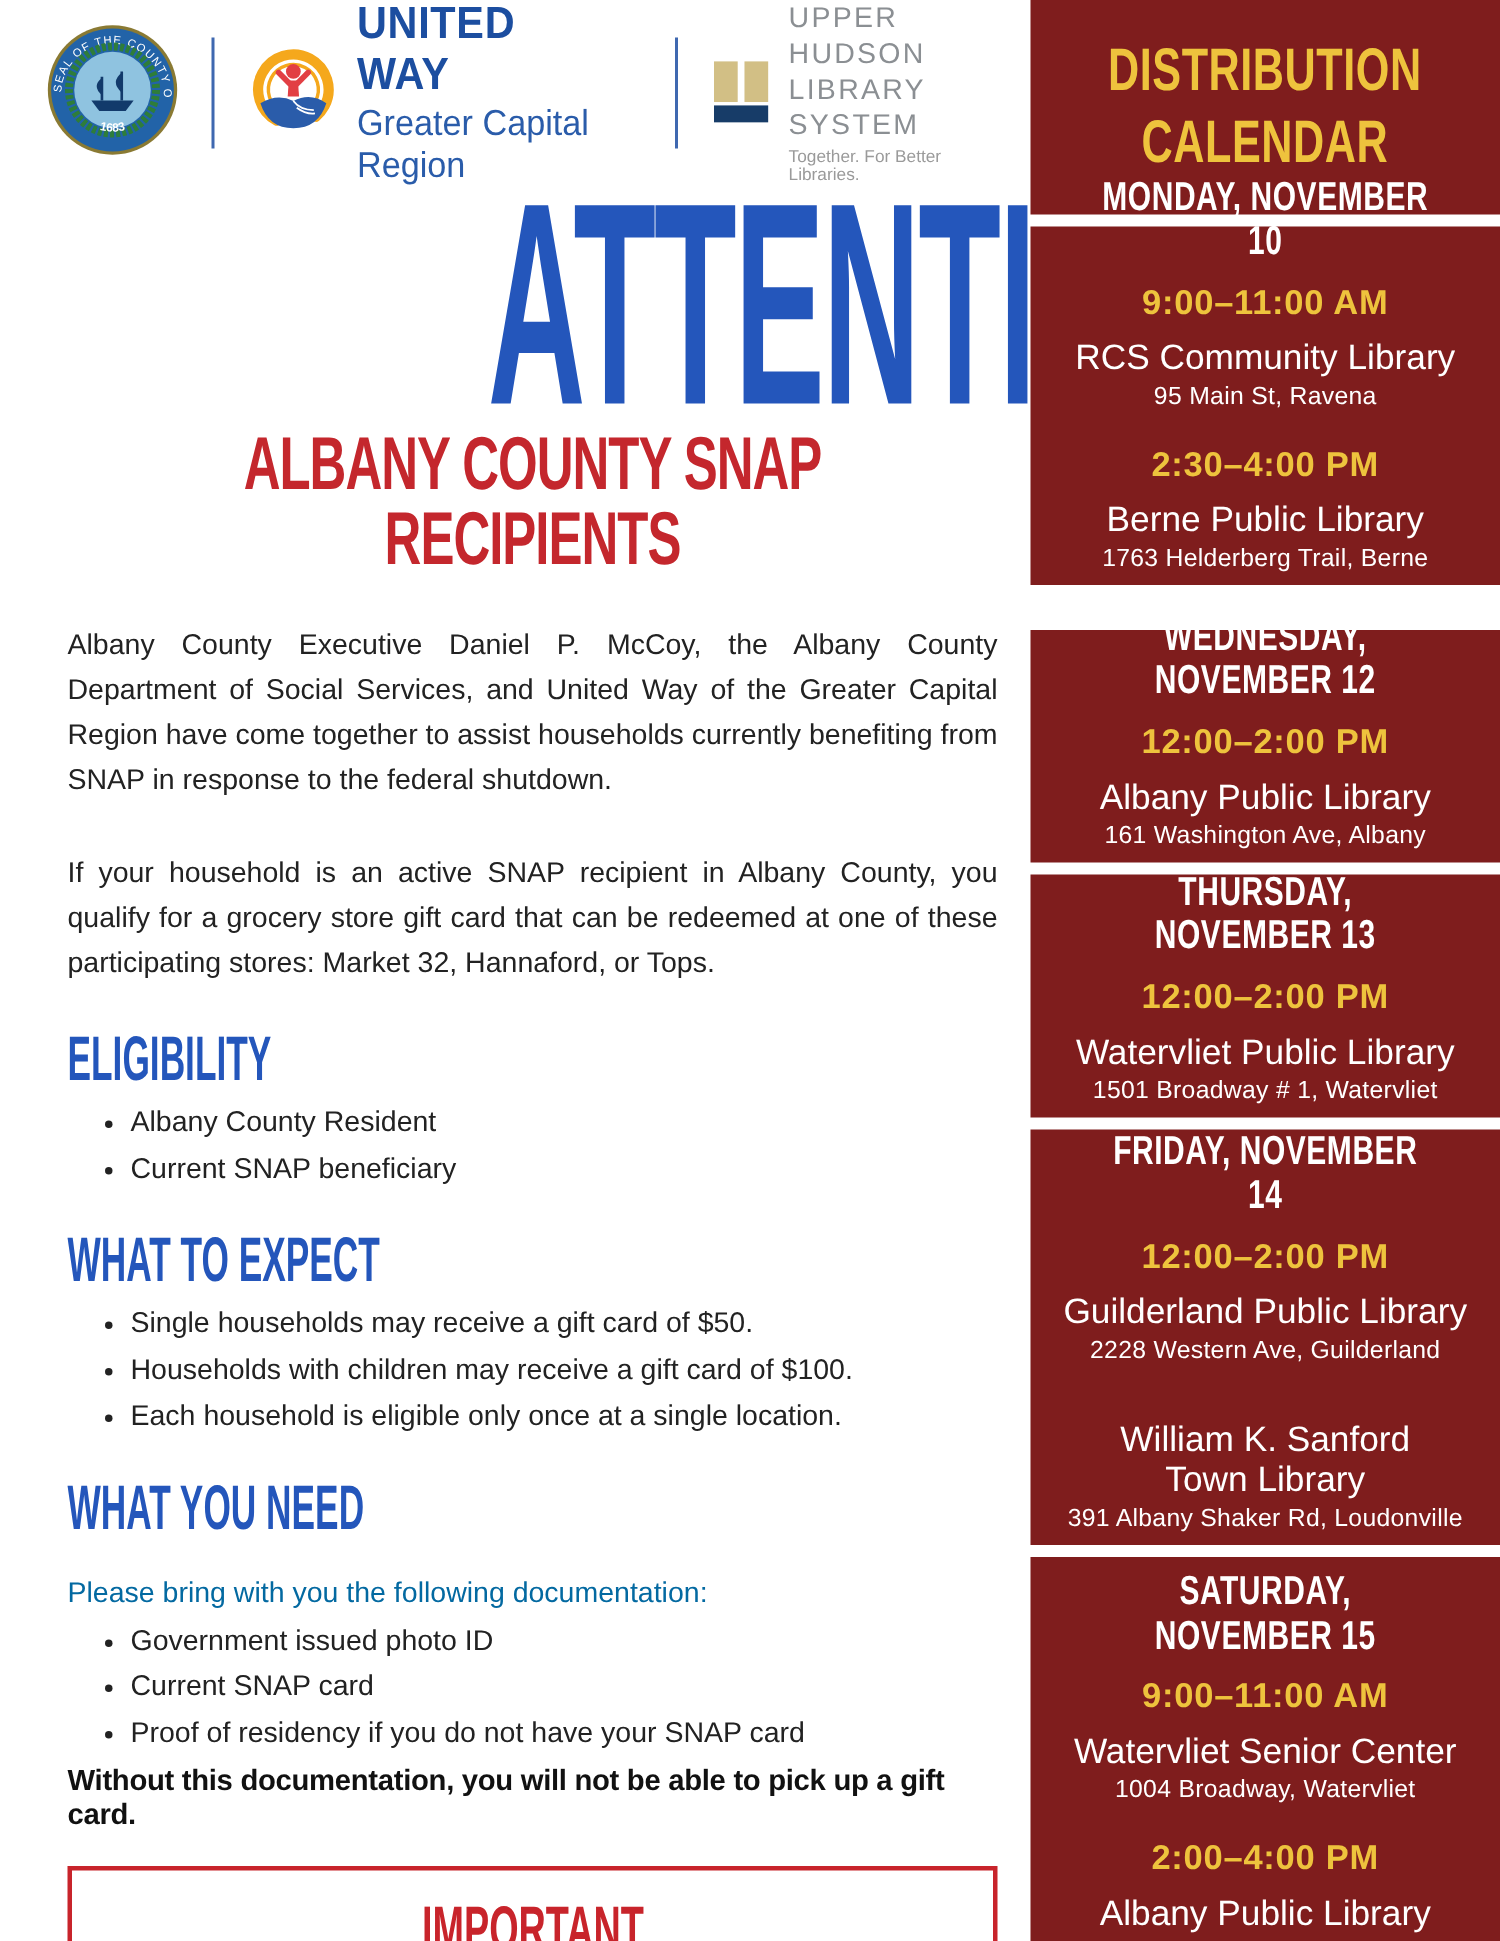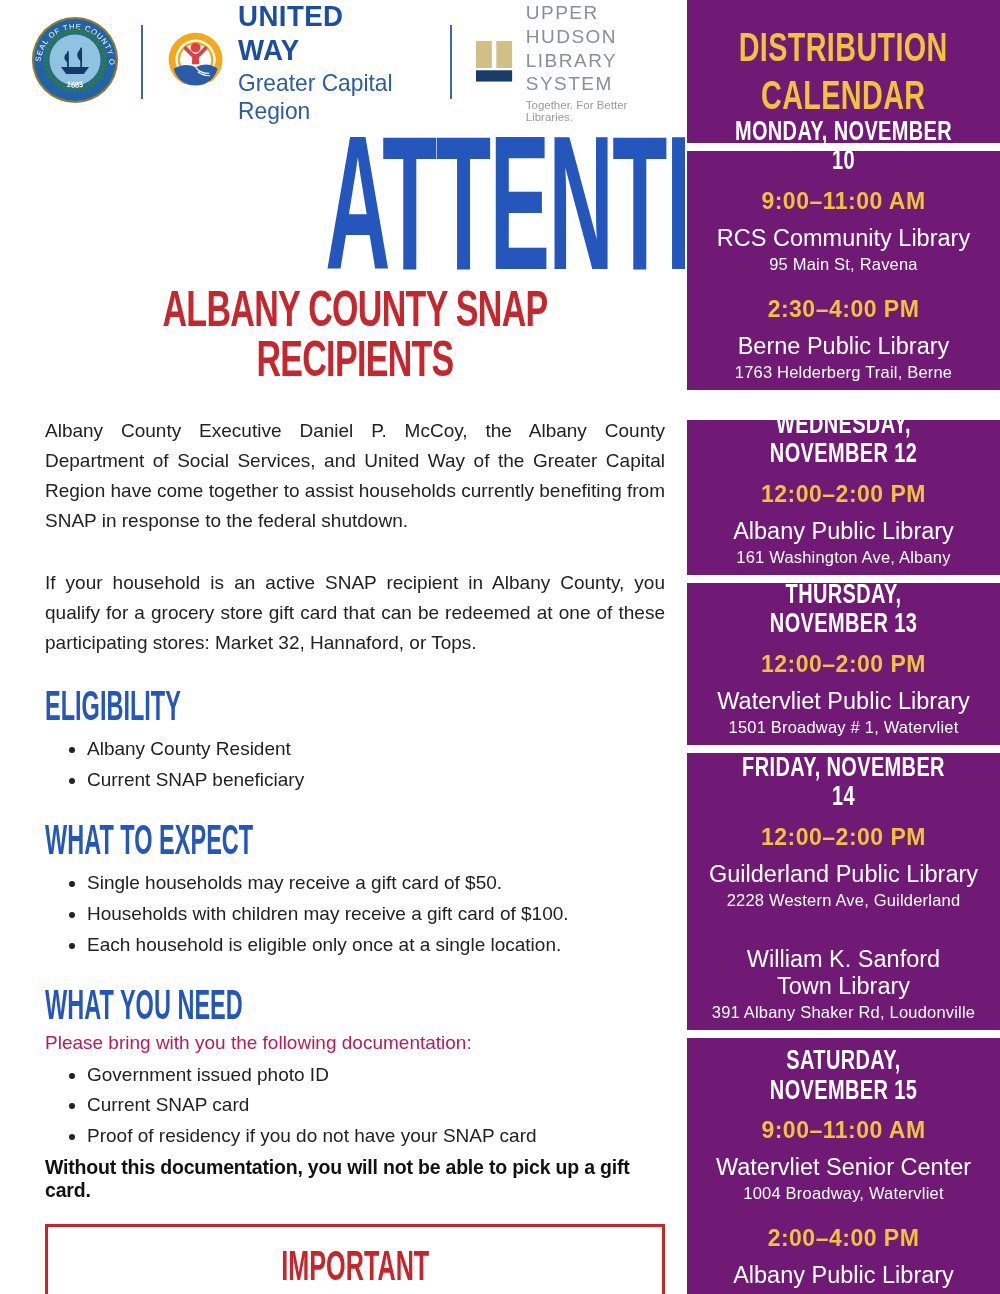--- a/index.html
+++ b/index.html
@@ -37,34 +37,34 @@
                letter-spacing:-1px; transform:scaleX(.68); transform-origin:center; }
 
   
   .paragraph { font-size:19px; line-height:1.58; color:#222; text-align:justify;
                margin-top:32px; }
   .section-head { margin-top:26px; }
   .section-head .cond { font-size:42px; font-weight:bold; color:#2456bb; line-height:1.05;
                transform:scaleX(.56); transform-origin:left center; letter-spacing:0; }
   ul.bullets { margin:8px 0 0 0; padding-left:42px; }
   ul.bullets li { font-size:19px; color:#222; margin:5px 0; line-height:1.35; }
-  .intro-line { font-size:19px; color:#be185d; margin-top:4px; }
+  .intro-line { font-size:19px; color:#0369a1; margin-top:24px; }
   .warning-line { font-size:19.5px; color:#111; font-weight:bold; margin-top:8px;
                   letter-spacing:-.2px; }
 
   
   .important-box { border:3px solid #c8242b; margin-top:22px; padding:16px 26px 28px;
                    text-align:center; }
   .important-head .cond { font-size:42px; font-weight:bold; color:#c8242b; line-height:1.1;
                    transform:scaleX(.6); transform-origin:center; }
 
   
   .sidebar { position:absolute; right:0; top:0; width:313px; height:1294px;
              background:#fff; display:flex; flex-direction:column; gap:8px; }
-  .sb-block { background:#701a75; color:#fff; text-align:center; }
+  .sb-block { background:#7f1d1d; color:#fff; text-align:center; }
   .sb-header { height:143px; flex:none; display:flex; align-items:center; justify-content:center; }
   .sb-title .cond { font-size:40px; font-weight:bold; color:#eec33d; line-height:1.18;
              white-space:pre-line; transform:scaleX(.72); transform-origin:center;
              letter-spacing:.5px; }
   section.event-card { flex:none; display:flex; flex-direction:column; justify-content:flex-end;
                        padding:8px 6px; }
   section.event-card:nth-of-type(1) { height:239px; }
   section.event-card:nth-of-type(2) { height:155px;margin-top:22px; }
   section.event-card:nth-of-type(3) { height:162px; }
   section.event-card:nth-of-type(4) { height:277px; }

